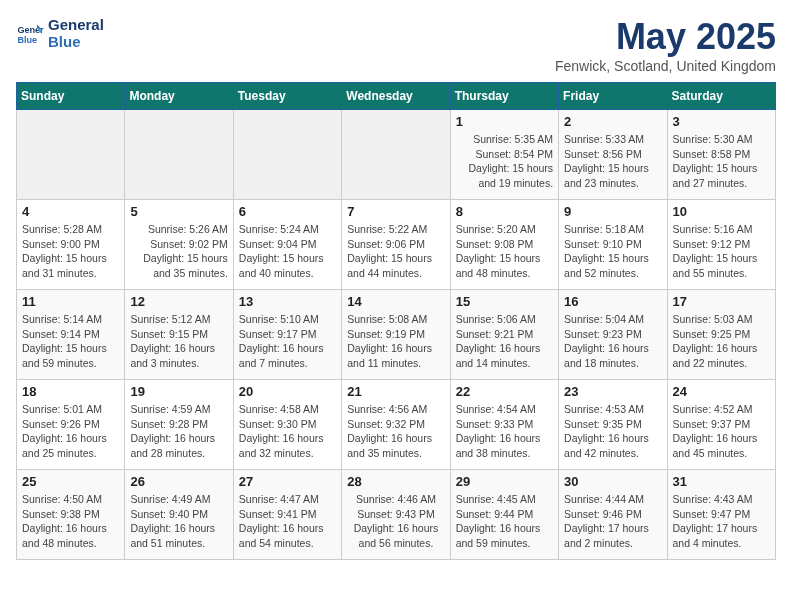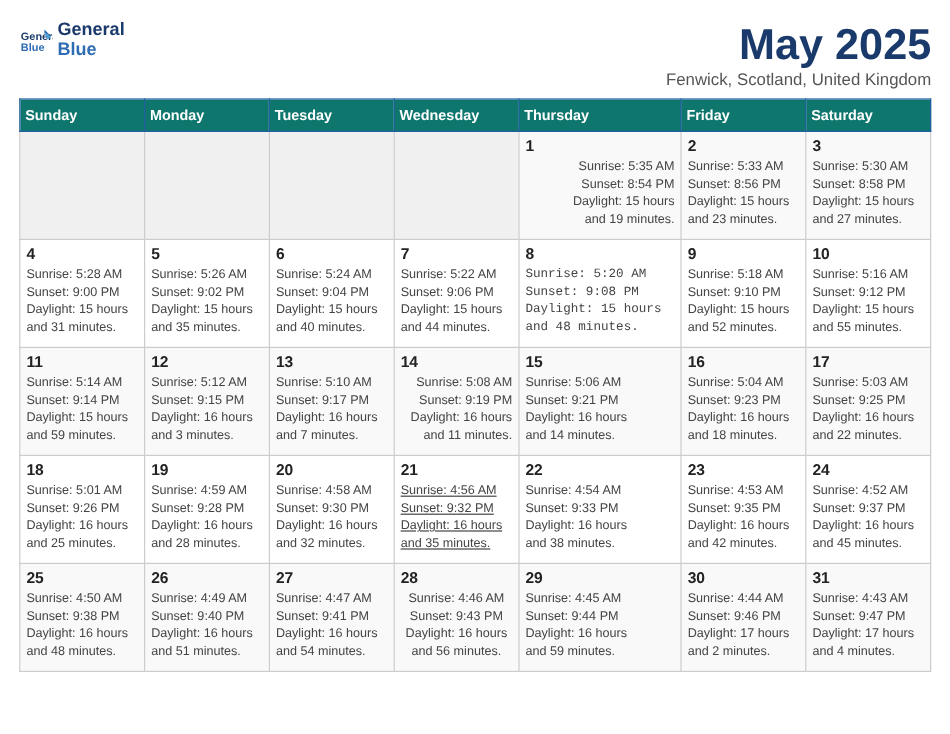--- a/index.html
+++ b/index.html
@@ -142,42 +142,42 @@
       <tr>
         <td>
           <div class="day-num">4</div>
           <div class="day-info" style="white-space: pre-line;">Sunrise: 5:28 AM
 Sunset: 9:00 PM
 Daylight: 15 hours
 and 31 minutes.</div>
         </td>
         <td>
           <div class="day-num">5</div>
-          <div class="day-info" style="white-space: pre-line;">Sunrise: 5:26 AM
+          <div class="day-info" style="white-space: pre-line; text-align: right;">Sunrise: 5:26 AM
 Sunset: 9:02 PM
 Daylight: 15 hours
 and 35 minutes.</div>
         </td>
         <td>
           <div class="day-num">6</div>
           <div class="day-info" style="white-space: pre-line;">Sunrise: 5:24 AM
 Sunset: 9:04 PM
 Daylight: 15 hours
 and 40 minutes.</div>
         </td>
         <td>
           <div class="day-num">7</div>
           <div class="day-info" style="white-space: pre-line;">Sunrise: 5:22 AM
 Sunset: 9:06 PM
 Daylight: 15 hours
 and 44 minutes.</div>
         </td>
         <td>
           <div class="day-num">8</div>
-          <div class="day-info" style="white-space: pre-line; font-family: Liberation Mono, monospace;">Sunrise: 5:20 AM
+          <div class="day-info" style="white-space: pre-line;">Sunrise: 5:20 AM
 Sunset: 9:08 PM
 Daylight: 15 hours
 and 48 minutes.</div>
         </td>
         <td>
           <div class="day-num">9</div>
           <div class="day-info" style="white-space: pre-line;">Sunrise: 5:18 AM
 Sunset: 9:10 PM
 Daylight: 15 hours
 and 52 minutes.</div>
@@ -207,21 +207,21 @@
         </td>
         <td>
           <div class="day-num">13</div>
           <div class="day-info" style="white-space: pre-line;">Sunrise: 5:10 AM
 Sunset: 9:17 PM
 Daylight: 16 hours
 and 7 minutes.</div>
         </td>
         <td>
           <div class="day-num">14</div>
-          <div class="day-info" style="white-space: pre-line; text-align: right;">Sunrise: 5:08 AM
+          <div class="day-info" style="white-space: pre-line;">Sunrise: 5:08 AM
 Sunset: 9:19 PM
 Daylight: 16 hours
 and 11 minutes.</div>
         </td>
         <td>
           <div class="day-num">15</div>
           <div class="day-info" style="white-space: pre-line;">Sunrise: 5:06 AM
 Sunset: 9:21 PM
 Daylight: 16 hours
 and 14 minutes.</div>
@@ -258,21 +258,21 @@
         </td>
         <td>
           <div class="day-num">20</div>
           <div class="day-info" style="white-space: pre-line;">Sunrise: 4:58 AM
 Sunset: 9:30 PM
 Daylight: 16 hours
 and 32 minutes.</div>
         </td>
         <td>
           <div class="day-num">21</div>
-          <div class="day-info" style="white-space: pre-line; text-decoration: underline;">Sunrise: 4:56 AM
+          <div class="day-info" style="white-space: pre-line;">Sunrise: 4:56 AM
 Sunset: 9:32 PM
 Daylight: 16 hours
 and 35 minutes.</div>
         </td>
         <td>
           <div class="day-num">22</div>
           <div class="day-info" style="white-space: pre-line;">Sunrise: 4:54 AM
 Sunset: 9:33 PM
 Daylight: 16 hours
 and 38 minutes.</div>

